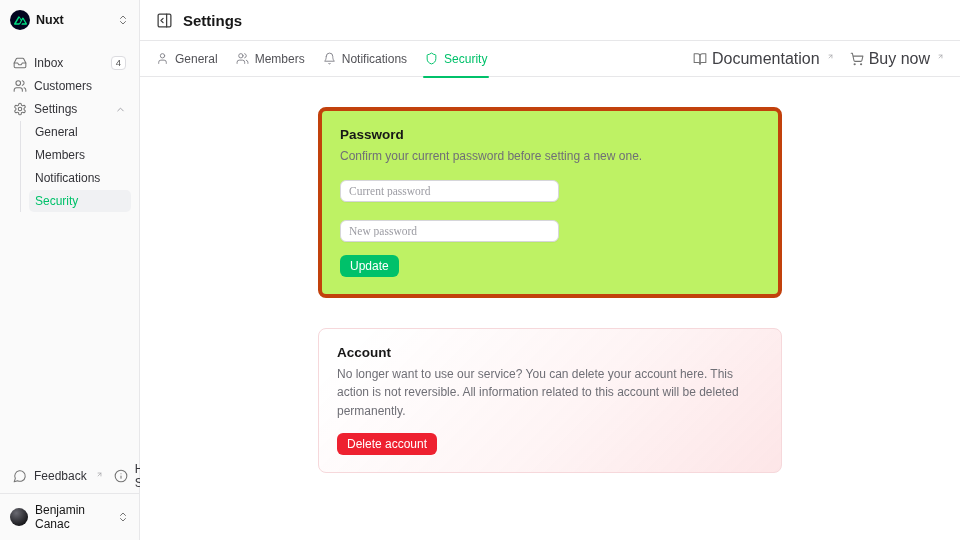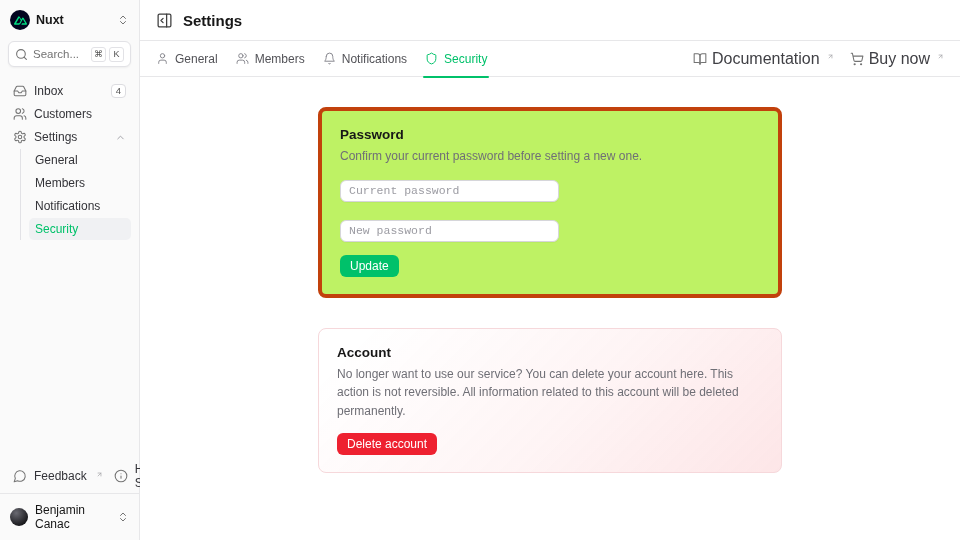--- a/index.html
+++ b/index.html
@@ -77,21 +77,21 @@
   .col { width: 464px; margin: 0 auto; display: flex; flex-direction: column; gap: 30px; }
   .card { border-radius: 8px; padding: 16px 18px 17px; }
   .card.neutral { background: #bef264; border: 4px solid #c2410c; }
   .card.danger {
     border: 1px solid #f6d8db;
     background: linear-gradient(315deg, rgba(240,60,72,.13) 0%, rgba(240,60,72,.055) 45%, rgba(240,60,72,0) 92%), #fff;
   }
   .card-title { font-size: 13.5px; font-weight: 700; color: #171717; }
   .card-desc { font-size: 12px; color: #6f6f76; margin-top: 5px; line-height: 1.55; }
   .pw-input { display: block; width: 219px; height: 22px; margin-top: 14px; padding: 0 8px;
-    font-family: Liberation Mono, monospace; font-size: 11.5px; color: #171717; background: #fff;
+    font-family: Liberation Serif, serif; font-size: 11.5px; color: #171717; background: #fff;
     border: 1px solid #d6d6da; border-radius: 6px; outline: none; box-shadow: 0 1px 1px rgba(0,0,0,.03); }
   .pw-input + .pw-input { margin-top: 18px; }
   .pw-input::placeholder { color: #9c9ca3; }
   .btn { display: inline-flex; align-items: center; justify-content: center; border: none;
     border-radius: 6px; font-family: inherit; font-size: 12px; font-weight: 500; color: #fff;
     height: 22px; padding: 0 10px; margin-top: 13px; cursor: pointer; }
   .btn-green { background: var(--accent, #00c16a); }
   .btn-red { background: var(--danger, #ee2130); }
 
   svg { display: block; }
@@ -111,33 +111,20 @@
       </span>
       <span class="ws-name">Nuxt</span>
       <span class="muted-ic">
         <svg width="12" height="12" viewBox="0 0 24 24" fill="none" stroke="currentColor" stroke-width="2" stroke-linecap="round" stroke-linejoin="round">
             <path d="m7 15 5 5 5-5"></path>
             <path d="m7 9 5-5 5 5"></path>
           </svg>
       </span>
     </div>
 
-    <div class="search-box">
-      <span class="muted-ic">
-        <svg width="13" height="13" viewBox="0 0 24 24" fill="none" stroke="currentColor" stroke-width="2" stroke-linecap="round" stroke-linejoin="round">
-            <circle cx="11" cy="11" r="8"></circle>
-            <path d="m21 21-4.3-4.3"></path>
-          </svg>
-      </span>
-      <span class="search-text">Search...</span>
-      <span class="kbds">
-        <kbd>⌘</kbd>
-        <kbd>K</kbd>
-      </span>
-    </div>
 
     <nav class="nav">
 
       <div class="nav-item">
         <span class="muted-ic">
           <svg width="14" height="14" viewBox="0 0 24 24" fill="none" stroke="currentColor" stroke-width="1.8" stroke-linecap="round" stroke-linejoin="round">
               <polyline points="22 12 16 12 14 15 10 15 8 12 2 12"></polyline>
               <path d="M5.45 5.11 2 12v6a2 2 0 0 0 2 2h16a2 2 0 0 0 2-2v-6l-3.45-6.89A2 2 0 0 0 16.76 4H7.24a2 2 0 0 0-1.79 1.11z"></path>
             </svg>
         </span>

